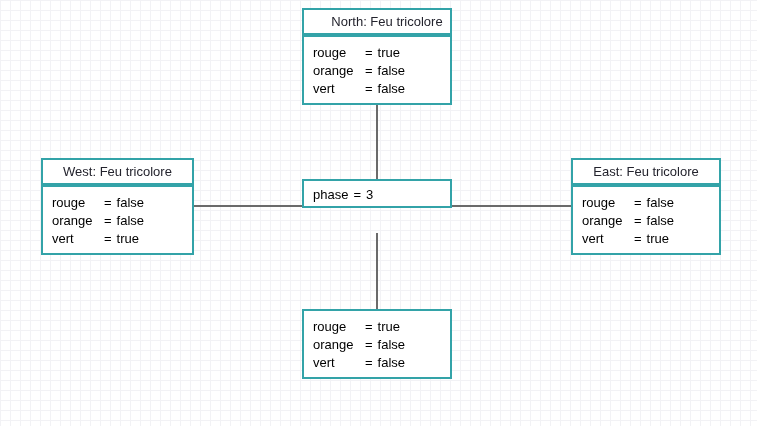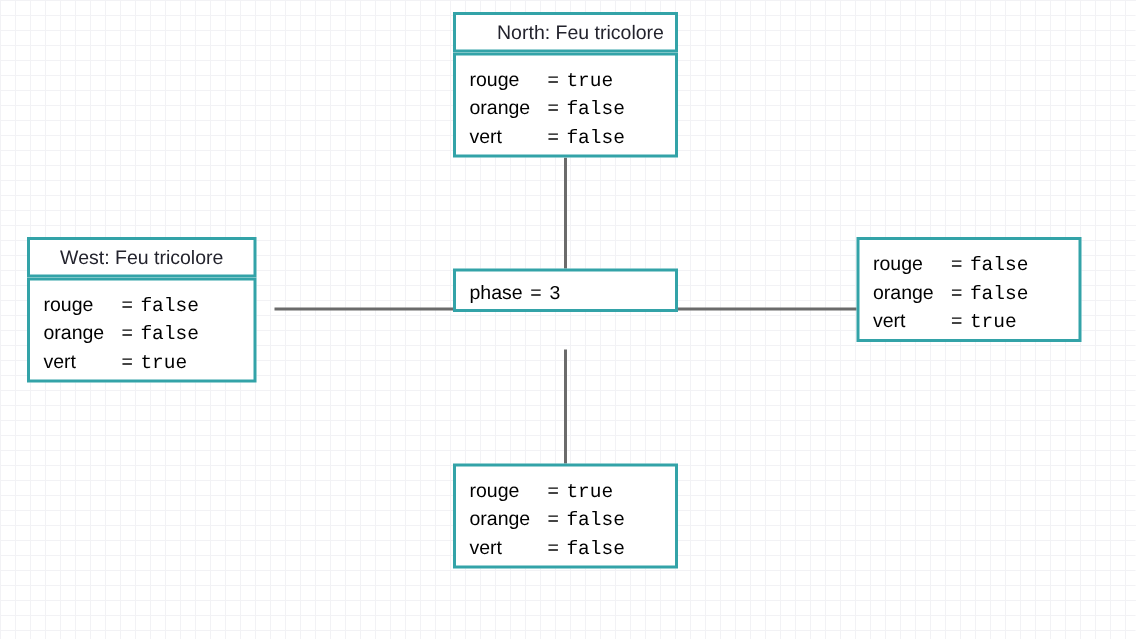--- a/index.html
+++ b/index.html
@@ -74,21 +74,21 @@
   }
   .attr-name {
     display: inline-block;
     width: 52px;
     flex: 0 0 52px;
   }
   .attr-eq {
     flex: 0 0 auto;
     padding-right: 5px;
   }
-  .attr-val { flex: 0 0 auto; font-family: Liberation Mono, monospace; }
+  .attr-val { flex: 0 0 auto; }
 
   .single-line .attr { line-height: 16px; }
 </style>
 </head>
 <body>
 
 <div id="canvas">
 
   <div class="link vertical" style="left:376px; top:105px; height:76px;"></div>
   <div class="link vertical" style="left:376px; top:233px; height:78px;"></div>
@@ -109,21 +109,21 @@
         <span class="attr-val">false</span>
       </div>
       <div class="attr">
         <span class="attr-name">vert</span>
         <span class="attr-eq">=</span>
         <span class="attr-val">false</span>
       </div>
     </div>
   </div>
 
-  <div class="obj" style="left:18px; top:158px; width:153px;">
+  <div class="obj" style="left:41px; top:158px; width:153px;">
     <div class="obj-title" style="height:27px;">West: Feu tricolore</div>
     <div class="obj-body" style="height:70px;">
       <div class="attr">
         <span class="attr-name">rouge</span>
         <span class="attr-eq">=</span>
         <span class="attr-val">false</span>
       </div>
       <div class="attr">
         <span class="attr-name">orange</span>
         <span class="attr-eq">=</span>
@@ -141,20 +141,21 @@
     <div class="obj-body" style="height:29px; padding-top:6px; padding-bottom:6px;">
       <div class="attr">
         <span class="attr-name" style="width:auto; flex:0 0 auto; padding-right:5px;">phase</span>
         <span class="attr-eq">=</span>
         <span class="attr-val">3</span>
       </div>
     </div>
   </div>
 
   <div class="obj" style="left:571px; top:158px; width:150px;">
+    <div class="obj-title" style="height:27px;">East: Feu tricolore</div>
     <div class="obj-body" style="height:70px;">
       <div class="attr">
         <span class="attr-name">rouge</span>
         <span class="attr-eq">=</span>
         <span class="attr-val">false</span>
       </div>
       <div class="attr">
         <span class="attr-name">orange</span>
         <span class="attr-eq">=</span>
         <span class="attr-val">false</span>

